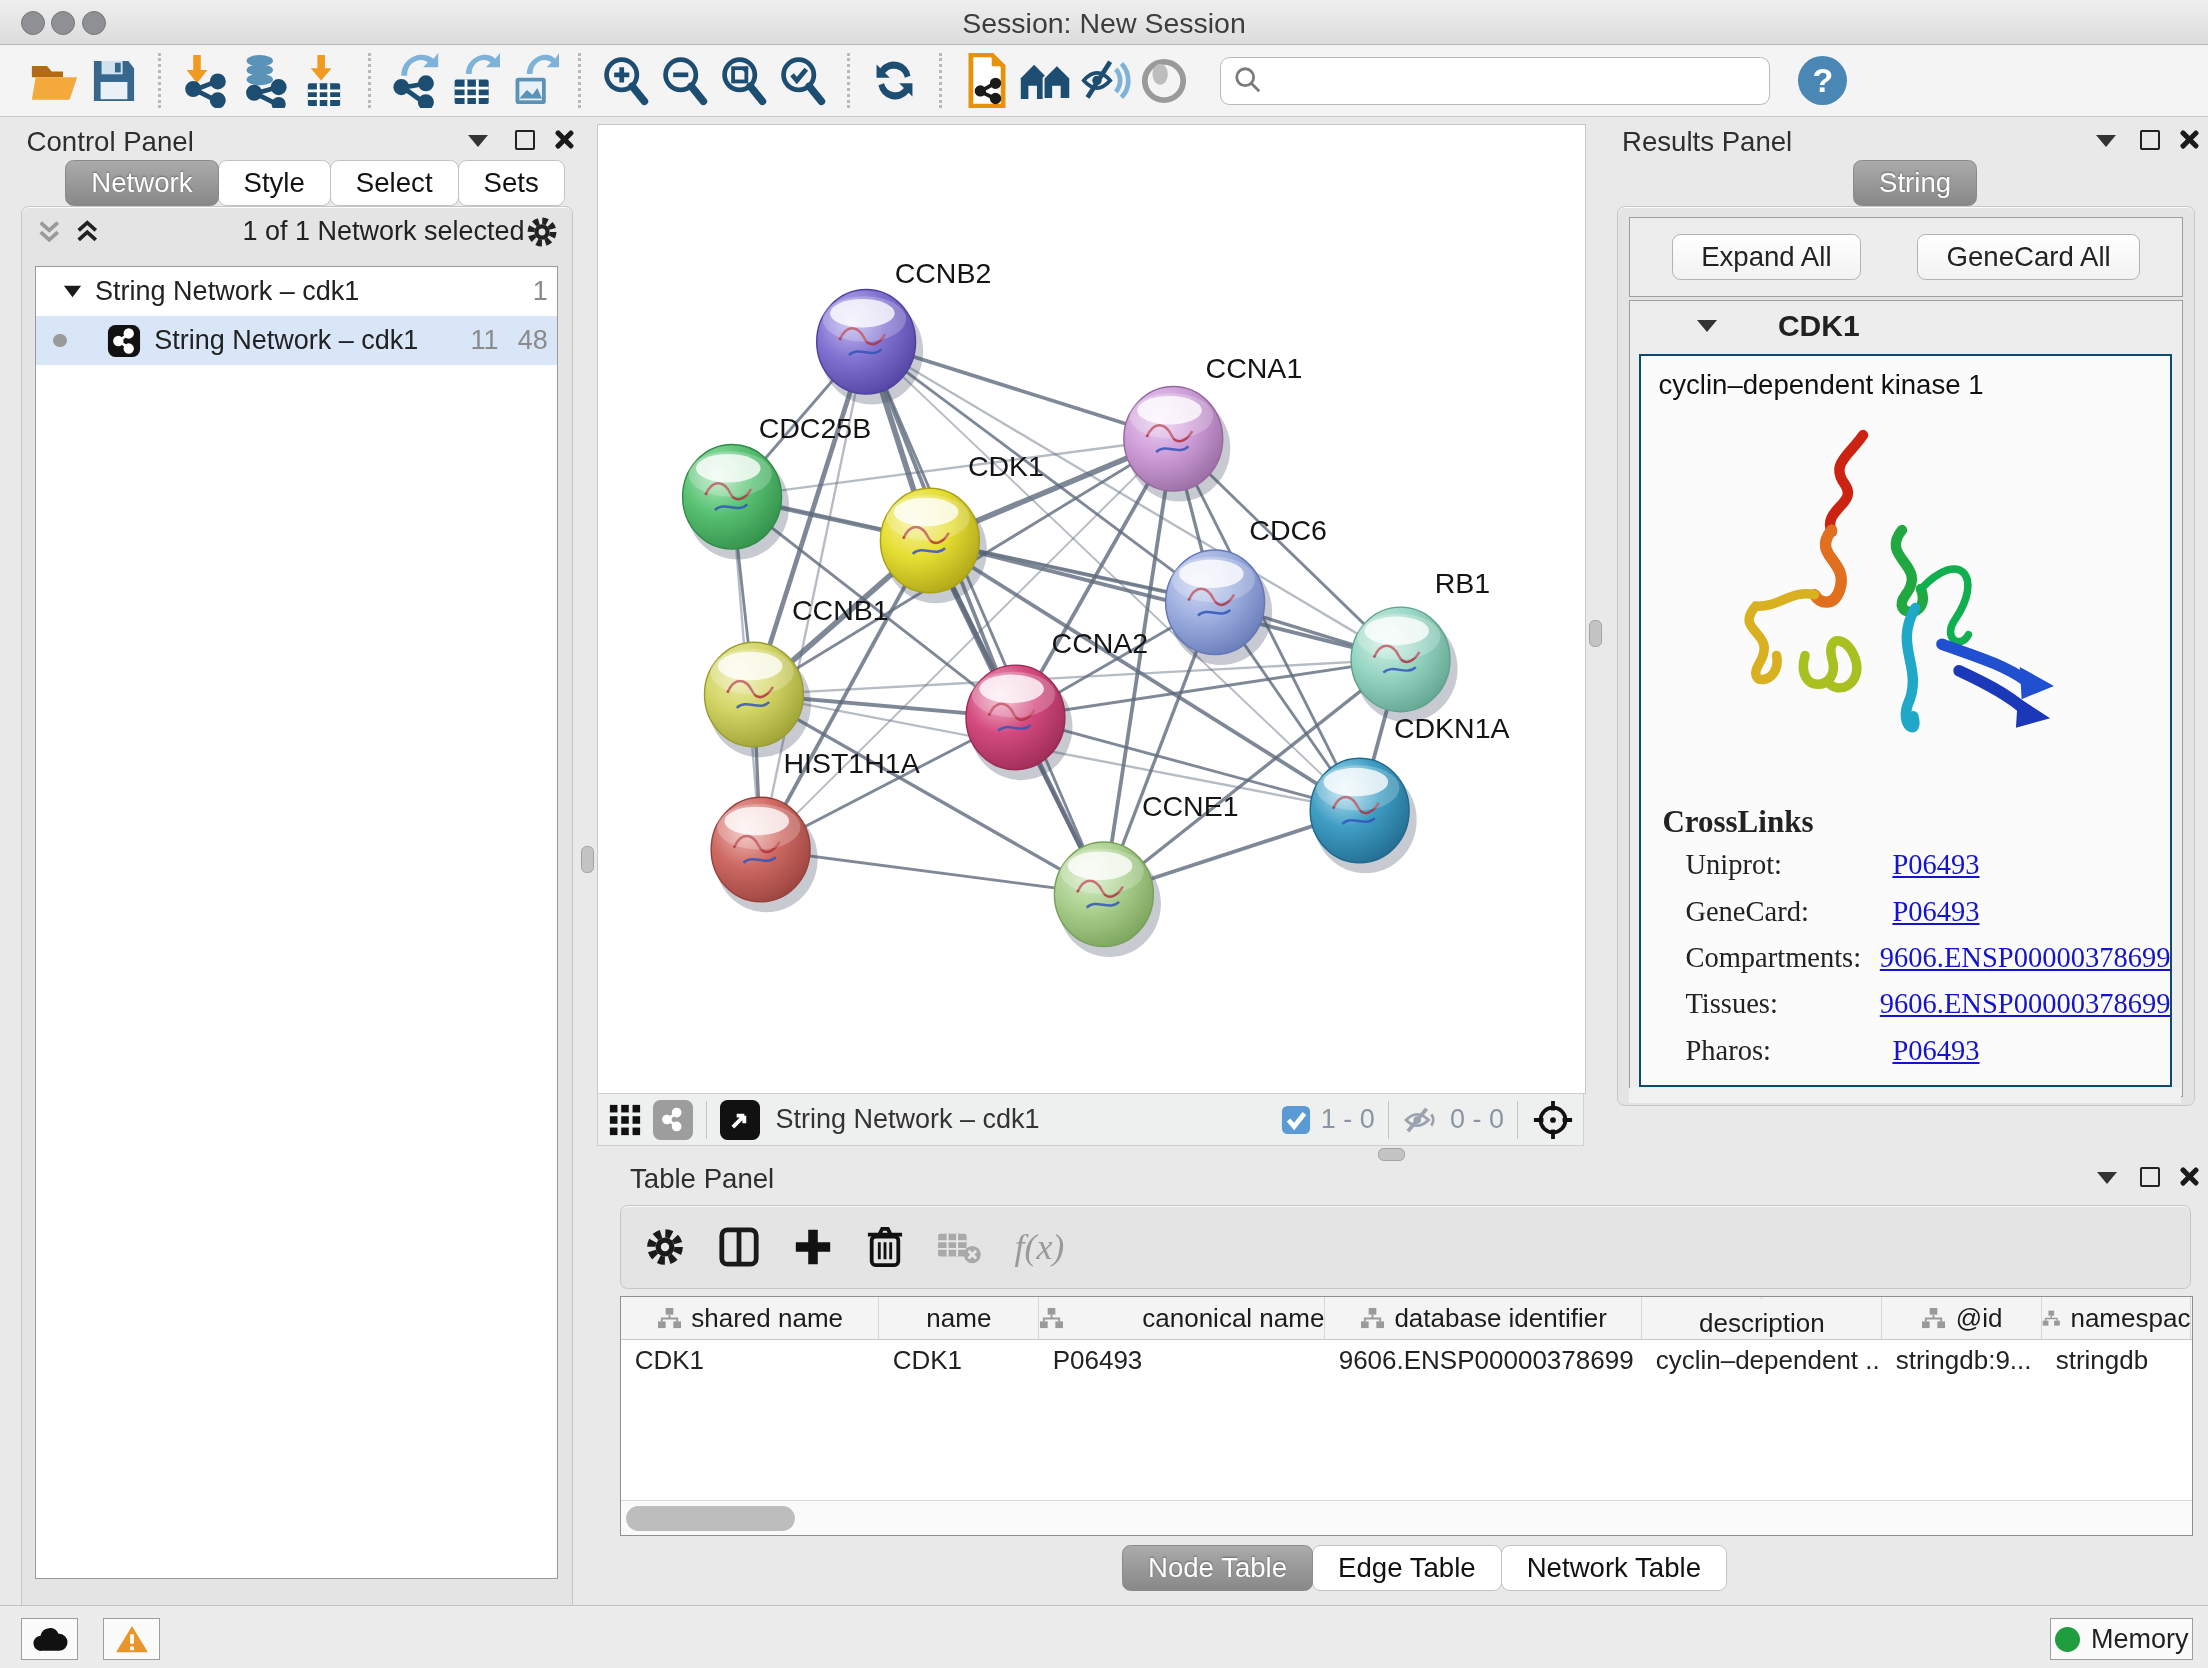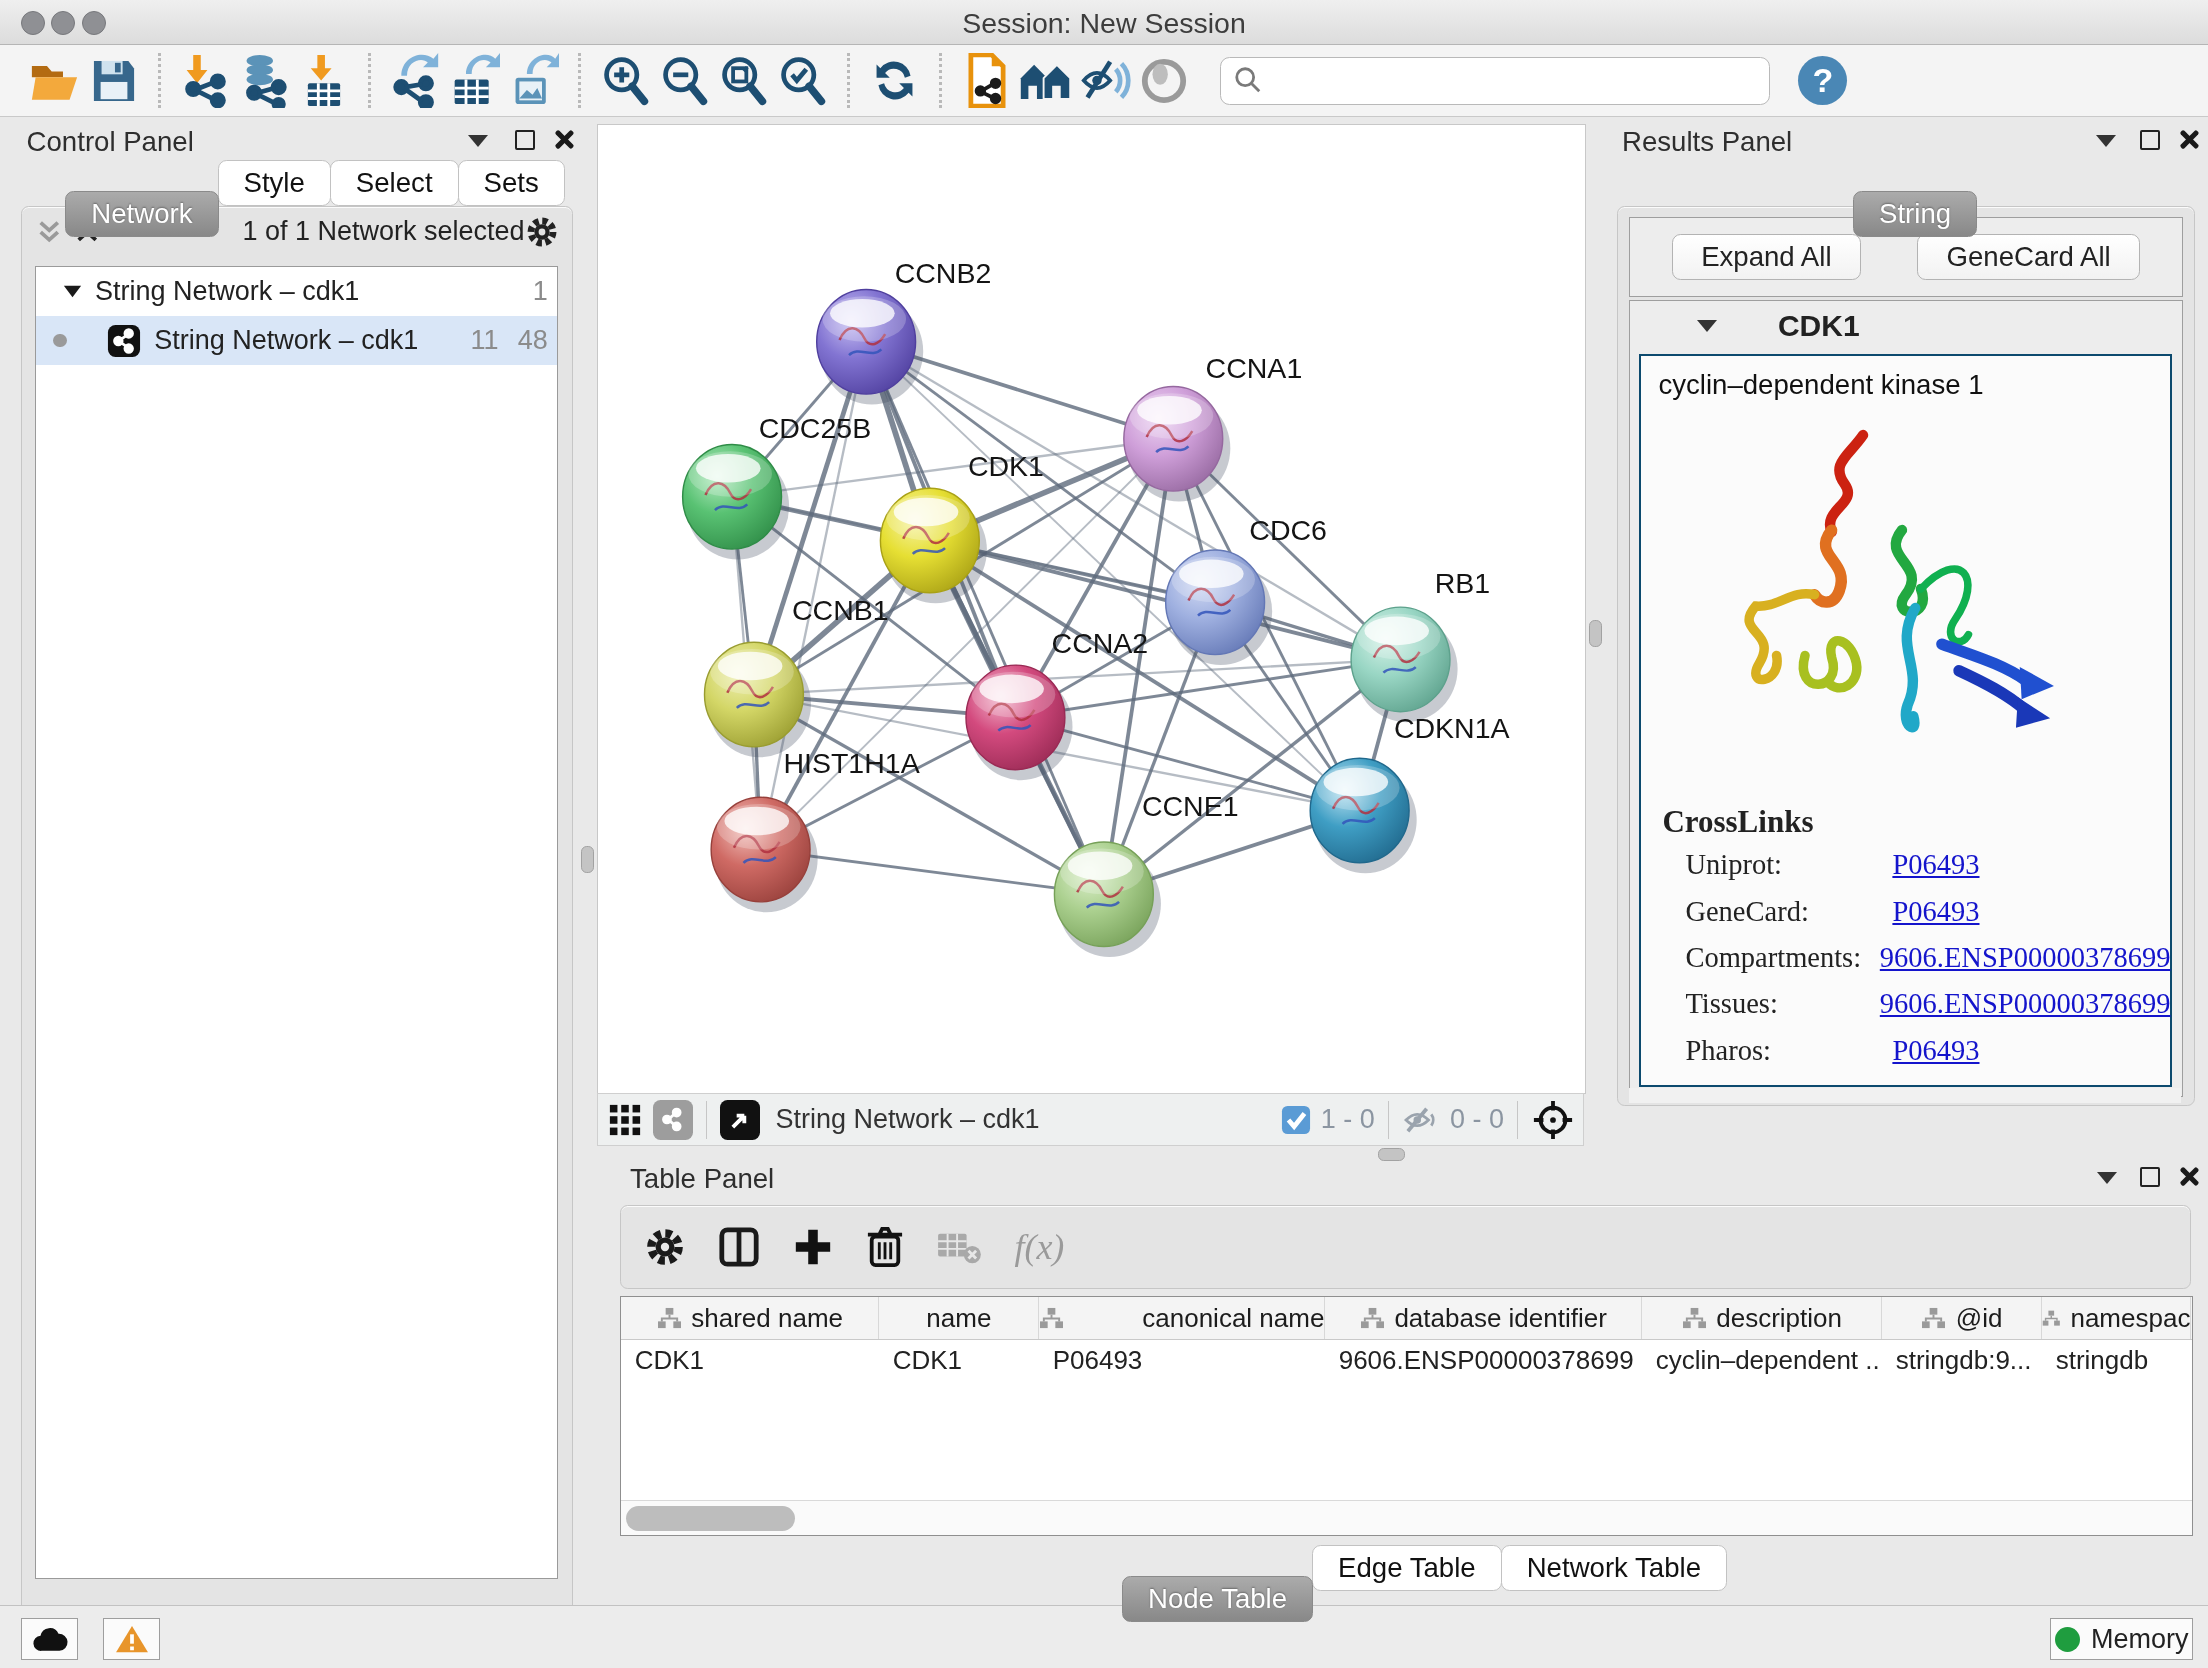--- a/index.html
+++ b/index.html
@@ -17,21 +17,21 @@
   #search-glass{position:absolute;left:13.3px;top:8.6px;}
   
   .panel-head{position:absolute;font-size:27.6px;color:#2e2e2e;}
   .wc{position:absolute;top:0;display:inline-block;}
   .tri-down{width:0;height:0;border-left:10.5px solid transparent;border-right:10.5px solid transparent;border-top:12.4px solid #333;}
   .float-box{width:16px;height:16px;border:2.9px solid #222;border-radius:1.9px;}
   .x-icon{width:19px;height:19px;position:relative;}
   .x-icon::before,.x-icon::after{content:"";position:absolute;left:8.6px;top:-1px;width:4.8px;height:23px;background:#1a1a1a;border-radius:1.9px;}
   .x-icon::before{transform:rotate(45deg);} .x-icon::after{transform:rotate(-45deg);}
   .tab{height:44px;padding:0 25px;display:flex;align-items:center;background:#fff;border:1px solid #c2c2c2;border-radius:8.6px;margin-left:-1px;font-size:27.6px;color:#111;}
-  .tab-active{background:linear-gradient(#ababab,#888);color:#fff;text-shadow:0 -1px 1.9px rgba(0,0,0,.35);border-color:#8a8a8a;position:relative;z-index:2;margin-top:31px;}
+  .tab-active{background:linear-gradient(#ababab,#888);color:#fff;text-shadow:0 -1px 1.9px rgba(0,0,0,.35);border-color:#8a8a8a;position:relative;z-index:2;}
   .groupbox{background:#e4e4e4;border:1px solid #c6c6c6;border-radius:7.6px;box-shadow:inset 0 1px 0 #fbfbfb;}
   
   #control-panel{position:absolute;left:13.3px;top:124px;width:563px;height:1478px;}
   #cp-tabs{position:absolute;left:53px;top:36px;display:flex;}
   #cp-group{position:absolute;left:7.6px;top:82px;width:550px;height:1432px;}
   #cp-selector{height:49px;display:flex;align-items:center;padding:0 13.3px;font-size:27px;color:#222;}
   #cp-selector .lbl{flex:1;text-align:right;}
   #cp-list{position:absolute;left:13.3px;top:59px;width:521px;height:1311px;background:#fff;border:1.9px solid #9a9a9a;}
   .tree-row{height:49px;display:flex;align-items:center;font-size:27px;padding:0 9.5px;}
   .tree-row .cnt{color:#8b8b8b;margin-left:auto;}
@@ -715,21 +715,21 @@
             <svg width="25" height="23" viewBox="0 0 26 24">
               <g fill="#9a9a9a">
                 <rect x="9" y="1" width="8" height="7"></rect>
                 <rect x="1" y="15" width="8" height="7"></rect>
                 <rect x="17" y="15" width="8" height="7"></rect>
               </g>
               <path d="M13 8 v4 M5 15 v-3 h16 v3" stroke="#9a9a9a" stroke-width="2" fill="none"></path>
             </svg>
             <span>database identifier</span>
           </div>
-          <div class="th" style="width: 240px;">
+          <div class="th" style="width: 240px; flex-direction: column;">
             <svg width="25" height="23" viewBox="0 0 26 24">
               <g fill="#9a9a9a">
                 <rect x="9" y="1" width="8" height="7"></rect>
                 <rect x="1" y="15" width="8" height="7"></rect>
                 <rect x="17" y="15" width="8" height="7"></rect>
               </g>
               <path d="M13 8 v4 M5 15 v-3 h16 v3" stroke="#9a9a9a" stroke-width="2" fill="none"></path>
             </svg>
             <span>description</span>
           </div>

